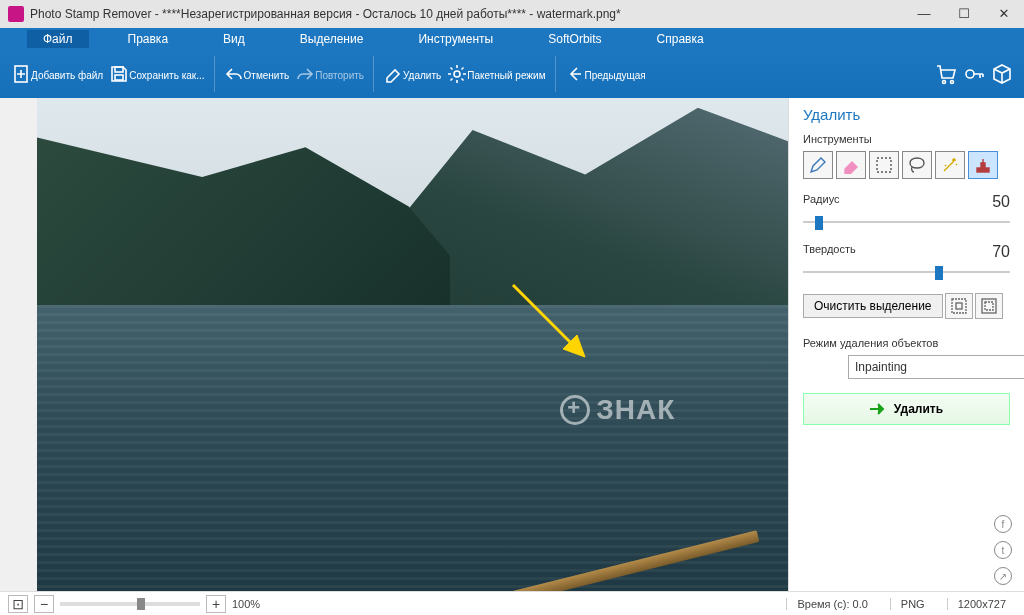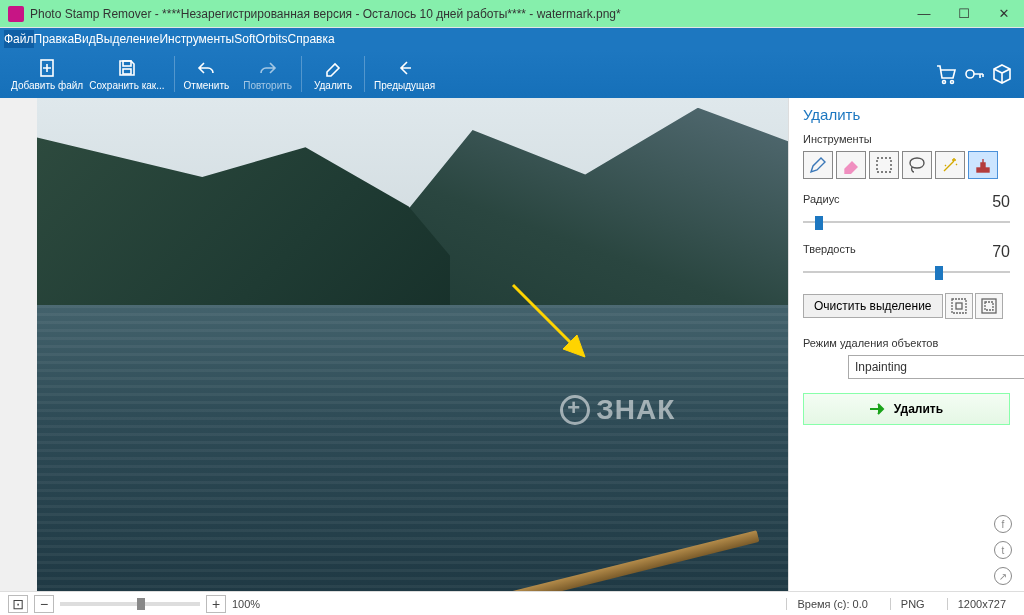--- a/index.html
+++ b/index.html
@@ -1,33 +1,33 @@
 <!DOCTYPE html>
 <html><head>
 <meta charset="utf-8">
 <style>
 * { margin: 0; padding: 0; box-sizing: border-box; font-family: "Segoe UI", Tahoma, sans-serif; }
 body { width: 1024px; height: 615px; background: #fff; display: flex; flex-direction: column; overflow: hidden; }
 
 
-.titlebar { height: 28px; background: #86efac; display: flex; align-items: center; padding: 0 0 0 8px; font-size: 12px; color: #333; border-bottom: 1px solid #e5e5e5; }
+.titlebar { height: 28px; background: #e5e5e5; display: flex; align-items: center; padding: 0 0 0 8px; font-size: 12px; color: #333; border-bottom: 1px solid #e5e5e5; }
 .titlebar .app-icon { width: 16px; height: 16px; margin-right: 6px; background: #c71585; border-radius: 2px; }
 .titlebar .title { flex: 1; }
 .titlebar .win-btn { width: 40px; height: 28px; display: flex; align-items: center; justify-content: center; cursor: pointer; font-size: 13px; }
 
 
 .menubar { height: 22px; background: #1d77c0; display: flex; align-items: center; padding: 0 4px; font-size: 12px; color: #fff; }
-.menubar .menu-item { padding: 2px 0; cursor: pointer; }
+.menubar .menu-item { padding: 2px 16px; cursor: pointer; margin-left: 23px; }
 .menubar .menu-item.active { background: #0f5fa5; }
 
 
 .ribbon { height: 48px; background: linear-gradient(#1d77c0, #1670b9); display: flex; align-items: stretch; padding: 2px 8px; color: #fff; }
 .ribbon .sep { width: 1px; background: rgba(255,255,255,0.25); margin: 4px 6px; }
-.tool { min-width: 50px; display: flex; flex-direction: column; align-items: center; justify-content: center; cursor: pointer; padding: 2px 3px; }
-.tool.disabled { opacity: 0.6; margin-left: 8px; }
+.tool { min-width: 50px; display: flex; flex-direction: row; align-items: center; justify-content: center; cursor: pointer; padding: 2px 3px; }
+.tool.disabled { opacity: 0.6; }
 .tool .ticon { width: 20px; height: 20px; display: flex; align-items: center; justify-content: center; }
 .tool .tlabel { font-size: 10px; line-height: 11px; text-align: center; margin-top: 2px; }
 .tool svg { stroke: #fff; fill: none; stroke-width: 1.6; }
 .ribbon .spacer { flex: 1; }
 .icon-btn { width: 28px; display: flex; align-items: center; justify-content: center; cursor: pointer; }
 .icon-btn svg { stroke: #fff; fill: none; stroke-width: 1.6; }
 
 
 .main { flex: 1; display: flex; overflow: hidden; }
 .canvas { flex: 1; position: relative; background: #f0f0f0; overflow: hidden; }
@@ -143,20 +143,29 @@
   </div>
   <div class="sep"></div>
   <div class="tool">
     <span class="ticon">
         <svg viewBox="0 0 20 20">
           <path d="M4 14l8-8 4 4-8 8H4z"></path>
         </svg>
       </span>
     <span class="tlabel">Удалить</span>
   </div>
+  <div class="tool">
+    <span class="ticon">
+        <svg viewBox="0 0 20 20">
+          <circle cx="10" cy="10" r="3"></circle>
+          <path d="M10 1v3M10 16v3M1 10h3M16 10h3M3.5 3.5l2 2M14.5 14.5l2 2M16.5 3.5l-2 2M5.5 14.5l-2 2"></path>
+        </svg>
+      </span>
+    <span class="tlabel">Пакетный режим</span>
+  </div>
   <div class="sep"></div>
   <div class="tool">
     <span class="ticon">
         <svg viewBox="0 0 20 20">
           <path d="M12 4l-6 6 6 6M6 10h10"></path>
         </svg>
       </span>
     <span class="tlabel">Предыдущая</span>
   </div>
   <div class="spacer"></div>

